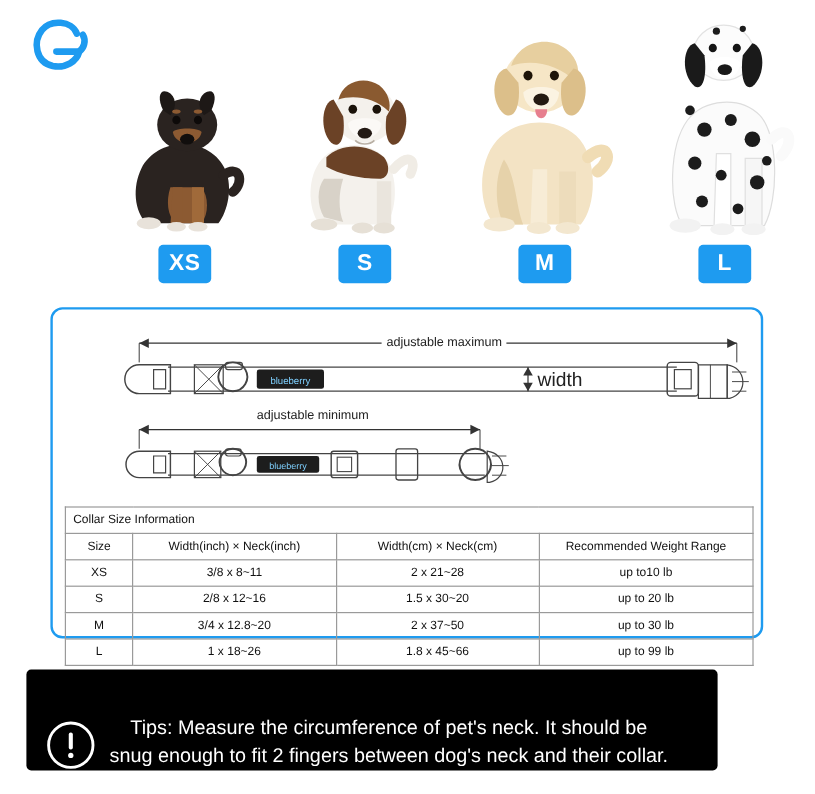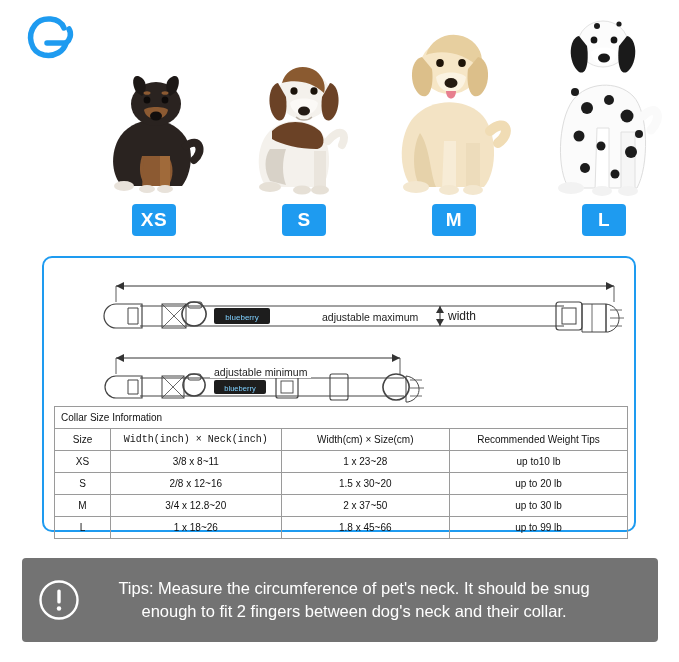--- a/index.html
+++ b/index.html
@@ -90,32 +90,32 @@
   }
   .dim-label {
     position: absolute;
     font-size: 10.5px;
     color: #222;
     background: #fff;
     padding: 0 4px;
   }
   .width-label {
     position: absolute;
-    font-size: 12px;
+    font-size: 16px;
     color: #222;
     left: 404px;
     top: 51px;
     text-align: center;
   }
 
   
   .table-wrap {
     position: absolute;
     left: 10px;
-    top: 148px;
+    top: 164px;
     width: 504px;
   }
   table.size-table {
     border-collapse: collapse;
     width: 574px;
     font-size: 10px;
   }
   table.size-table td, table.size-table th {
     border: 1px solid #9a9a9a;
     padding: 3px 4px;
@@ -123,35 +123,35 @@
     font-weight: normal;
     color: #111;
     height: 15px;
   }
   table.size-table tr.title-row td {
     text-align: left;
     padding-left: 6px;
     font-size: 10px;
   }
   .col-size { width: 50px; margin-left: 48px; }
-  .col-in { width: 172px; font-family: Liberation Mono, monospace; }
+  .col-in { width: 172px; }
   .col-cm { width: 172px; }
   .col-wt { width: 180px; }
 
   
   .tips {
     position: absolute;
     left: 22px;
     top: 558px;
-    width: 636px;
+    width: 576px;
     height: 84px;
-    background: #737373;
+    background: #000000;
     border-radius: 4px;
     display: flex;
-    align-items: center;
+    align-items: flex-end;
     box-sizing: border-box;
     padding: 0 16px;
   }
   .tips-icon {
     flex: 0 0 auto;
     width: 42px;
     height: 42px;
     margin-right: 10px;
   }
   .tips-text {
@@ -391,41 +391,41 @@
         <rect x="232" y="118" width="22" height="22" rx="2" fill="none" stroke="#444" stroke-width="1.2"></rect>
         <rect x="237" y="123" width="12" height="12" fill="none" stroke="#444" stroke-width="0.9"></rect>
         <rect x="286" y="116" width="18" height="26" rx="2" fill="none" stroke="#444" stroke-width="1.1"></rect>
         <path d="M352 116 a13 13 0 1 0 0.1 0 Z" fill="none" stroke="#444" stroke-width="1.6"></path>
         <path d="M362 118 c16 2 18 22 2 26 l-2 0 Z" fill="none" stroke="#444" stroke-width="1"></path>
         <line x1="366" y1="122" x2="378" y2="122" stroke="#444" stroke-width="0.8"></line>
         <line x1="366" y1="130" x2="380" y2="130" stroke="#444" stroke-width="0.8"></line>
         <line x1="366" y1="138" x2="378" y2="138" stroke="#444" stroke-width="0.8"></line>
       </svg>
 
-      <div class="dim-label" style="left:274px; top:21px;margin-top:32px;">adjustable maximum</div>
-      <div class="dim-label" style="left:166px; top:108px;">adjustable minimum</div>
+      <div class="dim-label" style="left:274px; top:21px;">adjustable maximum</div>
+      <div class="dim-label" style="left:166px; top:82px;">adjustable minimum</div>
       <div class="width-label">width</div>
     </div>
 
     <div class="table-wrap">
       <table class="size-table">
         <tbody>
             <tr class="title-row">
           <td colspan="4">Collar Size Information</td>
         </tr>
         <tr>
           <th class="col-size">Size</th>
           <th class="col-in">Width(inch) × Neck(inch)</th>
-          <th class="col-cm">Width(cm) × Size(cm)</th>
-          <th class="col-wt">Recommended Weight Tips</th>
+          <th class="col-cm">Width(cm) × Neck(cm)</th>
+          <th class="col-wt">Recommended Weight Range</th>
         </tr>
         <tr>
           <td>XS</td>
           <td>3/8 x 8~11</td>
-          <td>1 x 23~28</td>
+          <td>2 x 21~28</td>
           <td>up to10 lb</td>
         </tr>
         <tr>
           <td>S</td>
           <td>2/8 x 12~16</td>
           <td>1.5 x 30~20</td>
           <td>up to 20 lb</td>
         </tr>
         <tr>
           <td>M</td>

